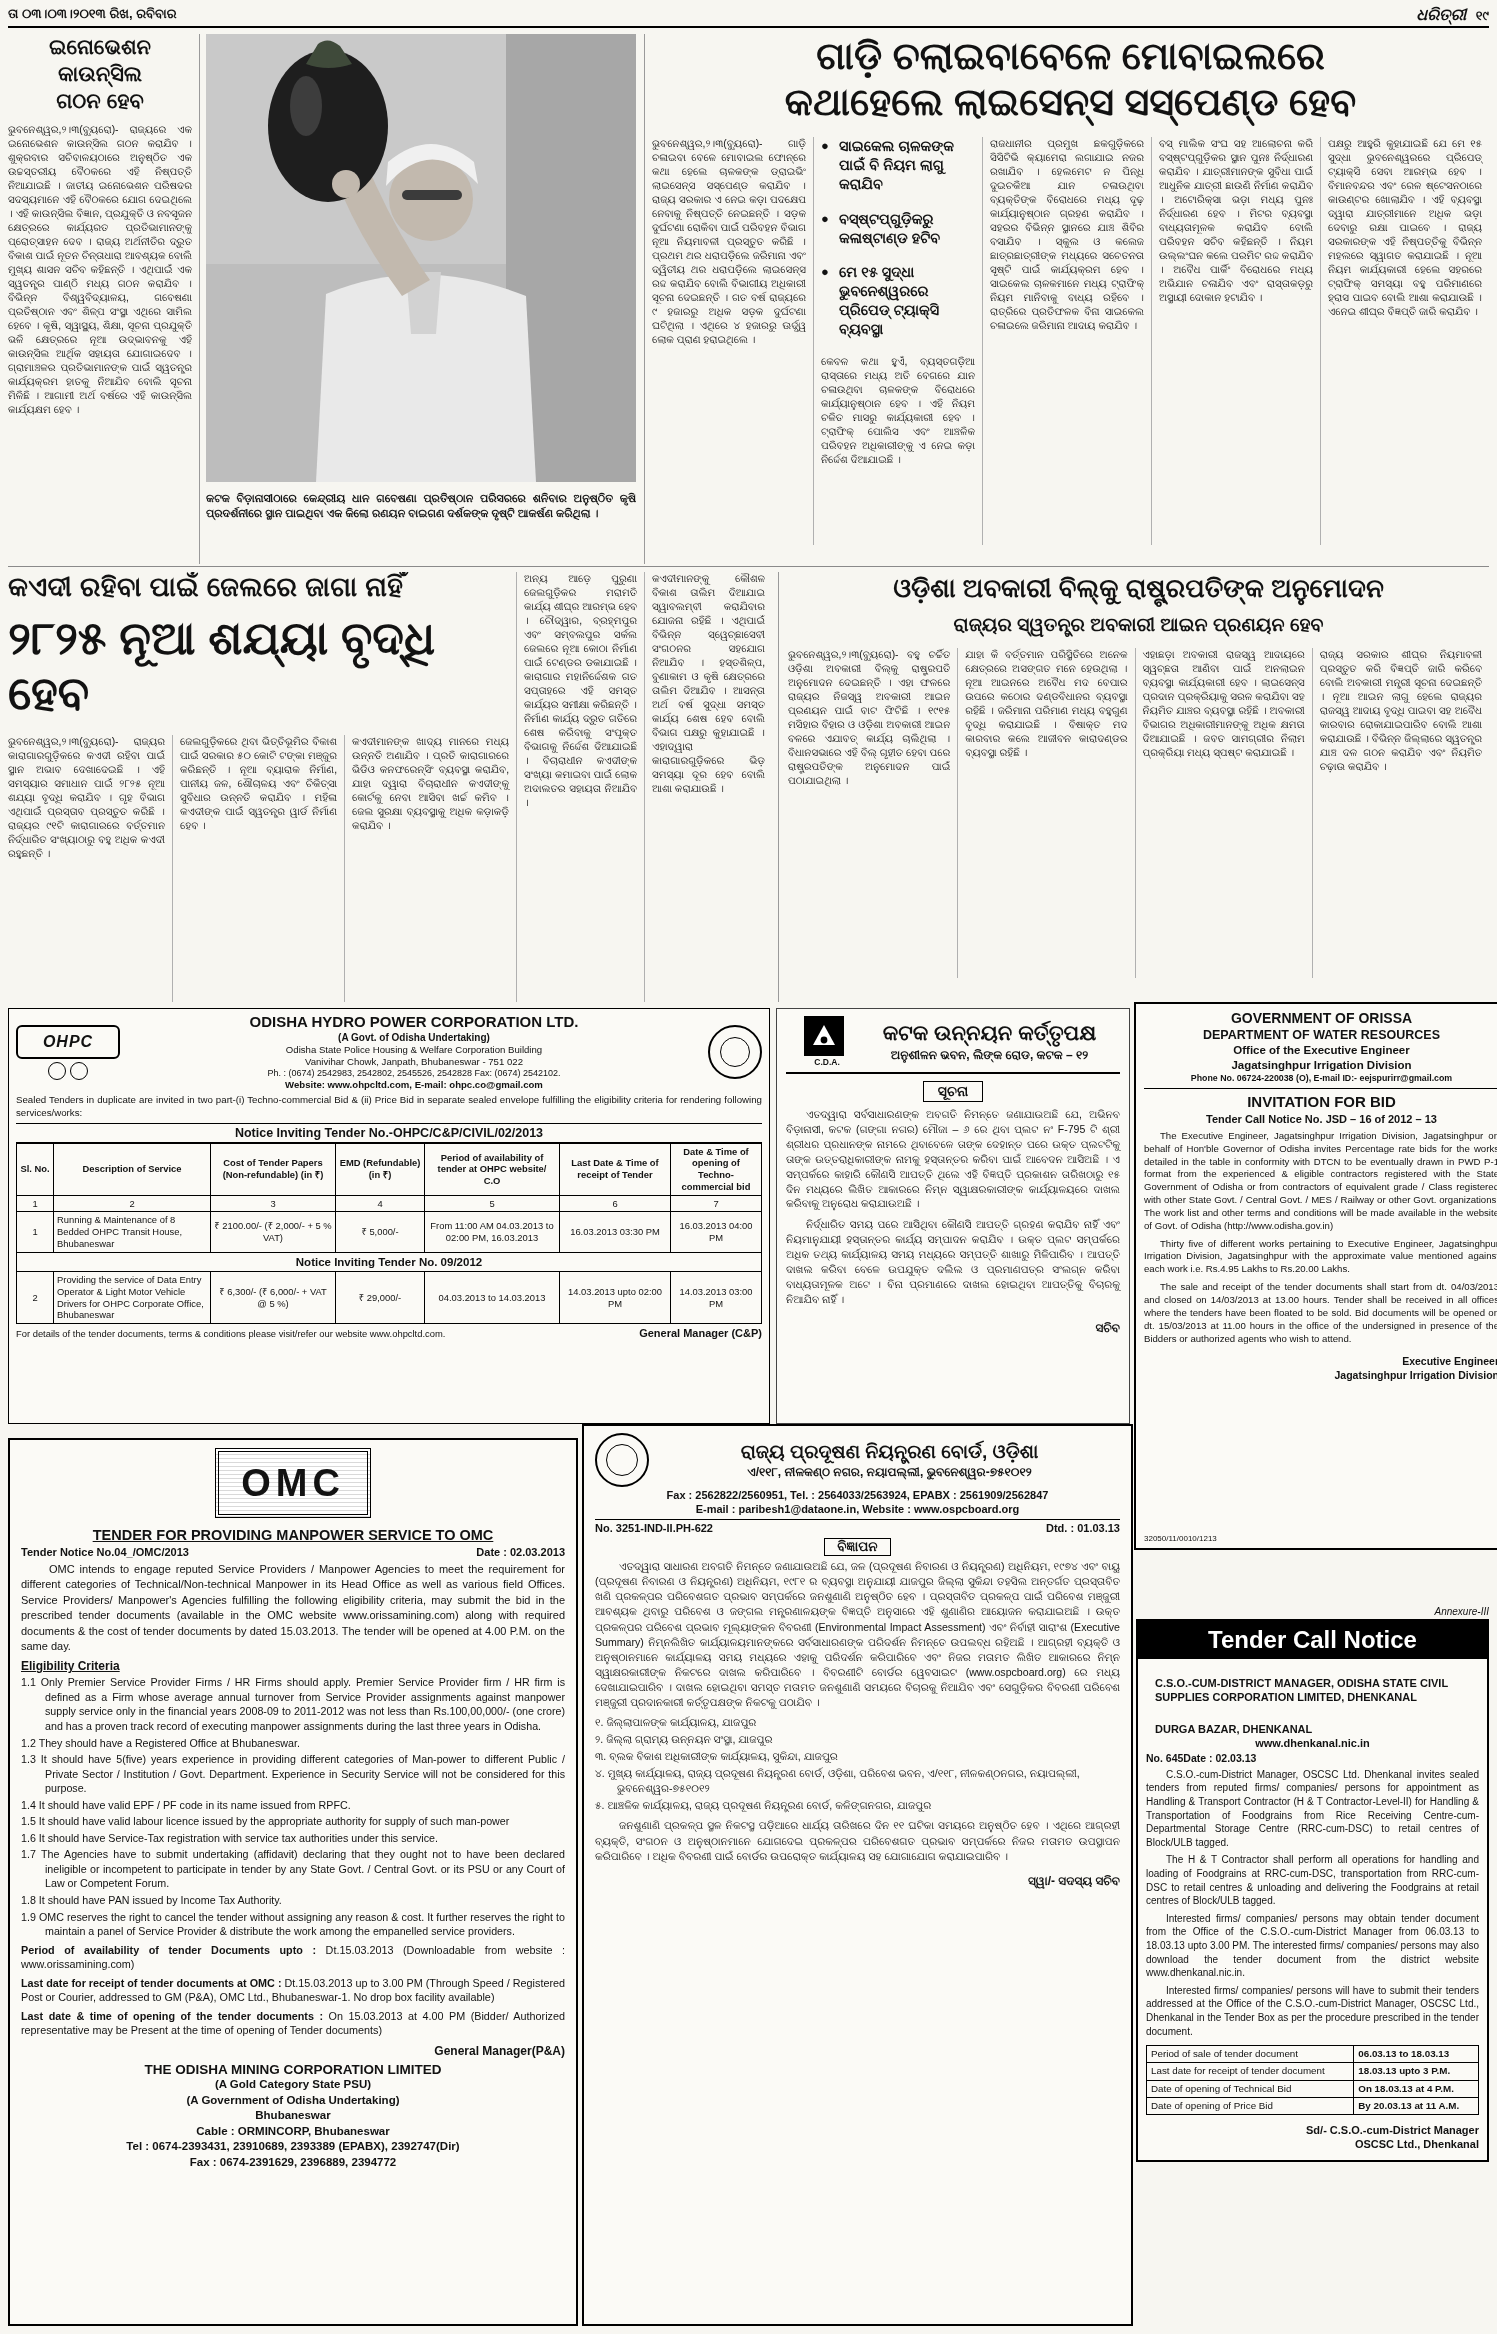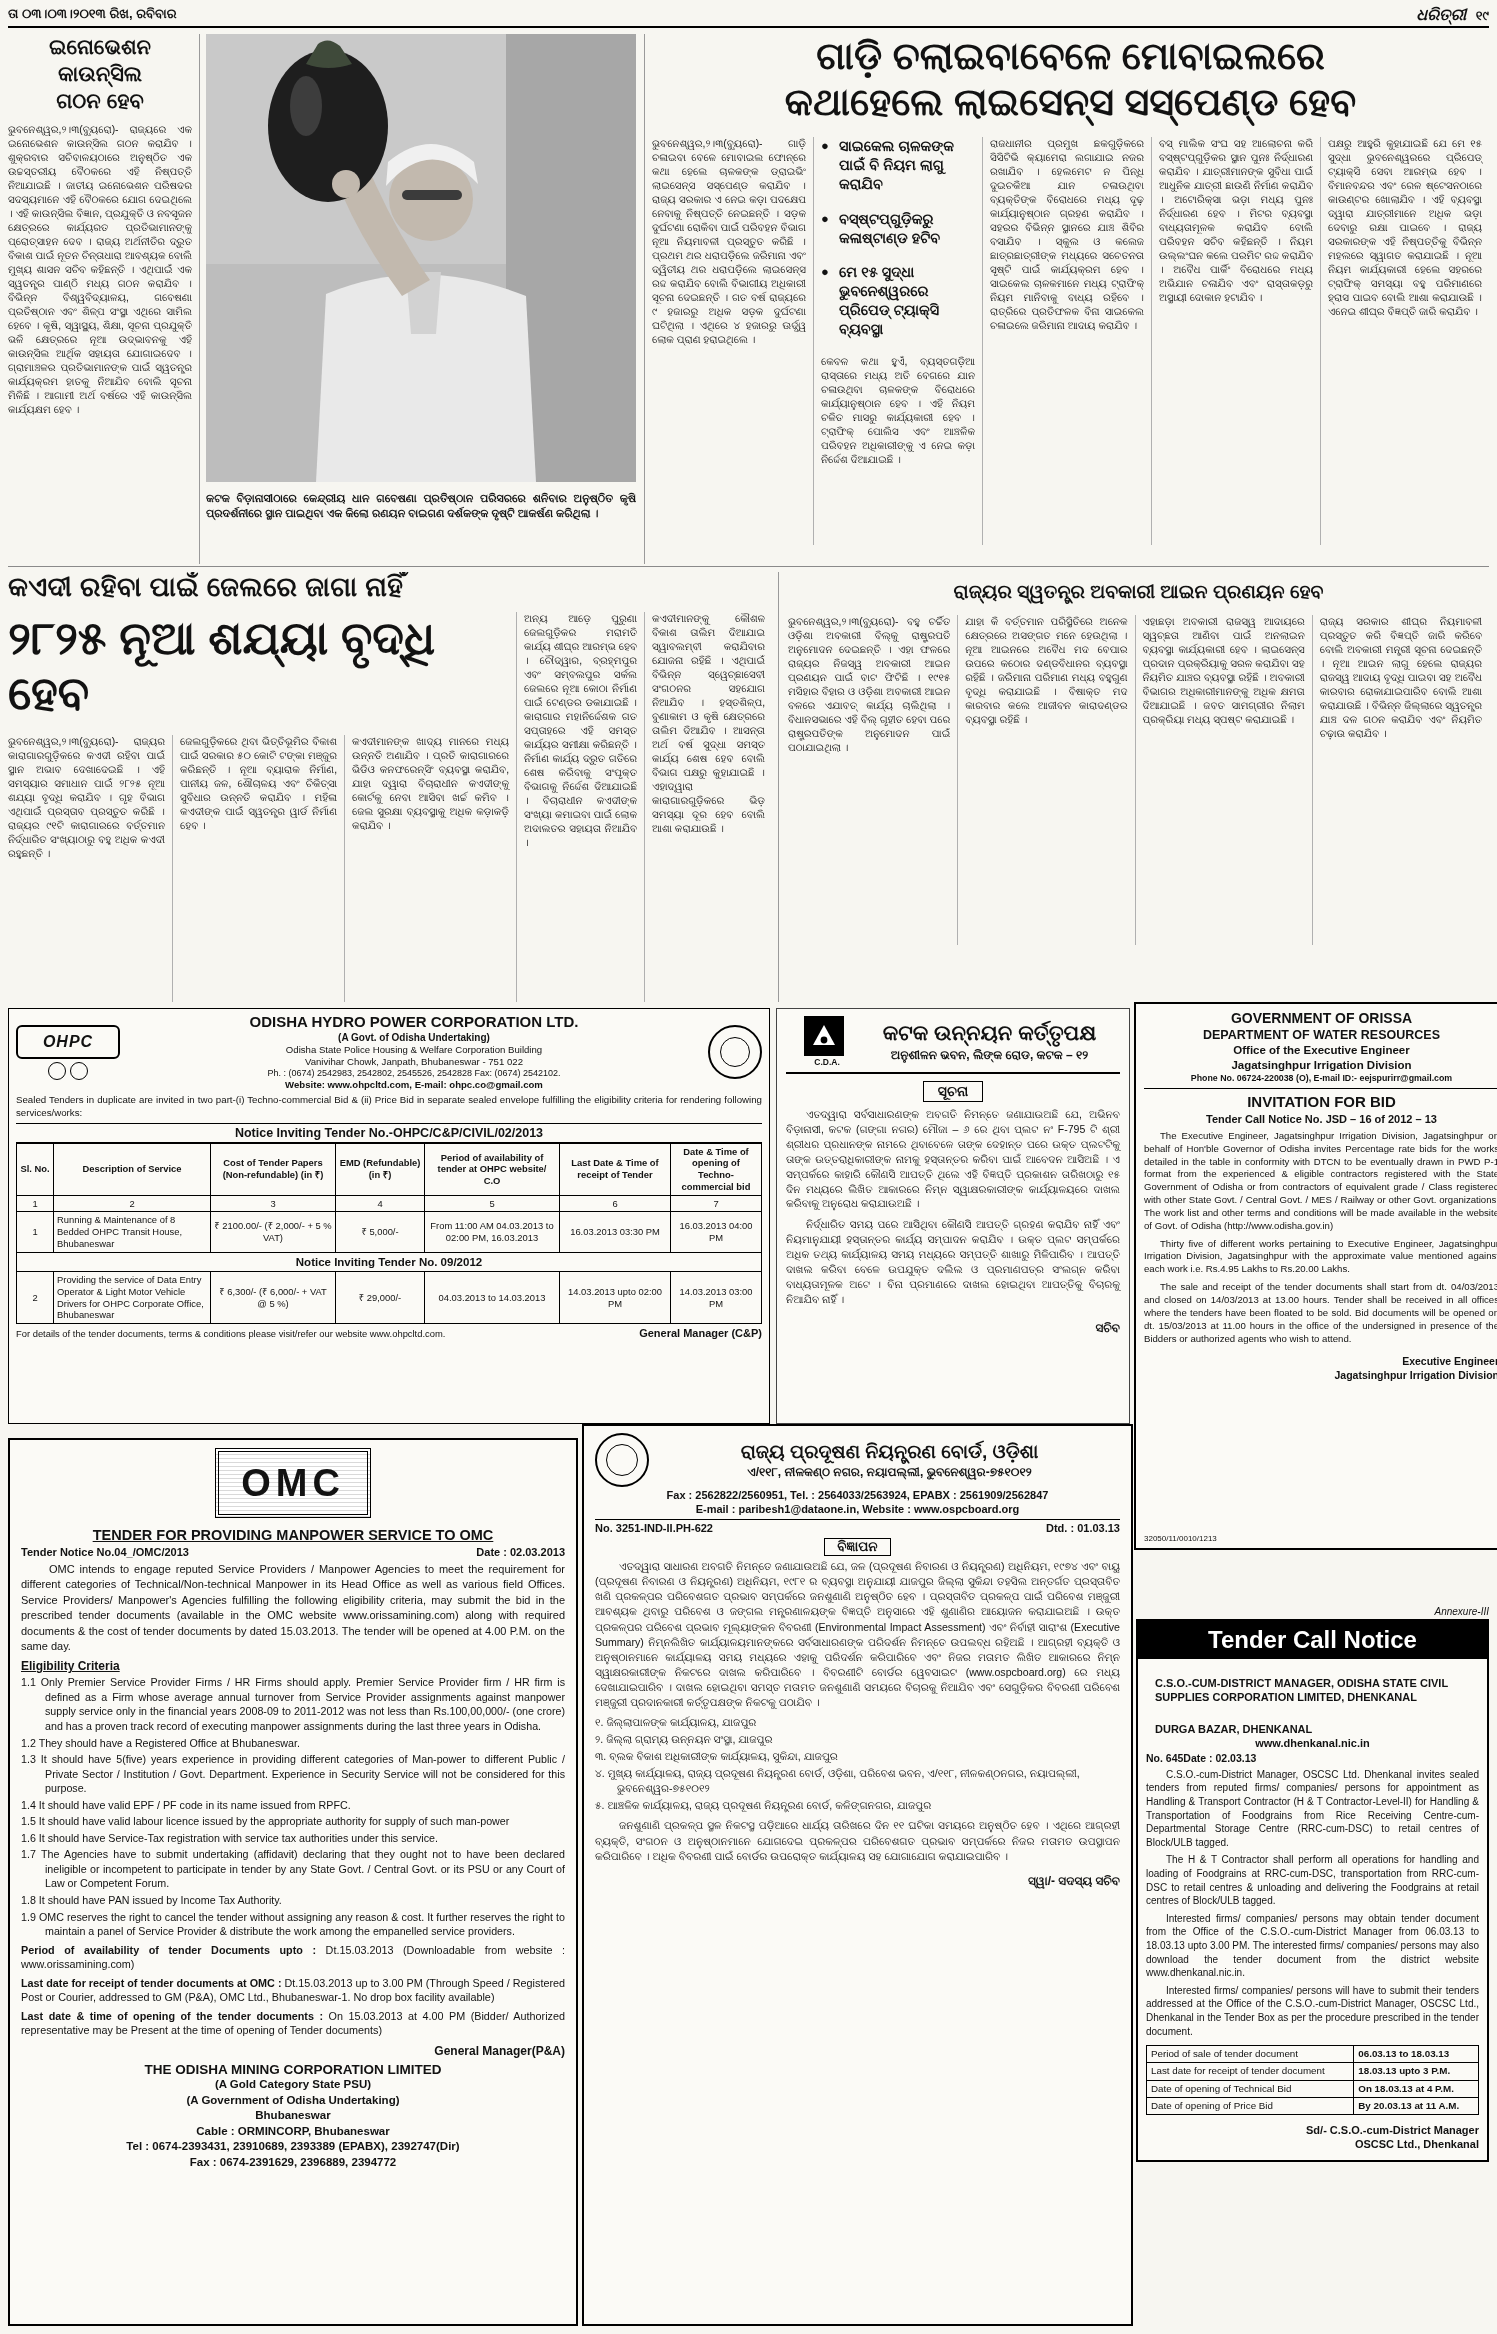--- a/index.html
+++ b/index.html
@@ -41,21 +41,21 @@
 
   
   #jail{left:8px;top:572px;width:764px;height:430px;display:flex;}
   .jail-left{width:508px;display:flex;flex-direction:column;}
   .jail-kicker{font-size:27px;font-weight:800;letter-spacing:.3px;}
   .jail-hl{font-size:46px;font-weight:800;margin-top:8px;}
   .jail-cols3{display:flex;margin-top:14px;flex:1;overflow:hidden;}
   .jcol{flex:1;padding:0 7px;border-left:1px solid #b0b0b0;font-size:10.3px;line-height:1.36;overflow:hidden;}
   .jcol:first-child{border-left:none;padding-left:0;}
   .jail-right{flex:1;display:flex;overflow:hidden;}
-  .jrcol{flex:1;padding:0 7px;border-left:1px solid #b0b0b0;font-size:10.3px;line-height:1.36;overflow:hidden;margin-top:40px;}
+  .jrcol{flex:1;padding:0 7px;border-left:1px solid #b0b0b0;font-size:10.3px;line-height:1.36;overflow:hidden;}
 
   
   #excise{left:778px;top:572px;width:711px;height:430px;border-left:1px solid #9a9a9a;padding-left:9px;}
   .exc-hl{font-size:26px;font-weight:800;text-align:center;line-height:1.25;}
   .exc-sub{font-size:19px;font-weight:bold;text-align:center;margin-top:9px;}
   .exc-cols{display:flex;margin-top:12px;height:330px;}
   .ecol{flex:1;padding:0 7px;border-left:1px solid #b0b0b0;font-size:10.3px;line-height:1.36;overflow:hidden;}
   .ecol:first-child{border-left:none;padding-left:0;}
 
   
@@ -227,20 +227,21 @@
       <div class="jcol j">କଏଦୀମାନଙ୍କ ଖାଦ୍ୟ ମାନରେ ମଧ୍ୟ ଉନ୍ନତି ଅଣାଯିବ । ପ୍ରତି କାରାଗାରରେ ଭିଡିଓ କନଫରେନ୍ସିଂ ବ୍ୟବସ୍ଥା କରାଯିବ, ଯାହା ଦ୍ୱାରା ବିଚାରାଧୀନ କଏଦୀଙ୍କୁ କୋର୍ଟକୁ ନେବା ଆସିବା ଖର୍ଚ୍ଚ କମିବ । ଜେଲ ସୁରକ୍ଷା ବ୍ୟବସ୍ଥାକୁ ଅଧିକ କଡ଼ାକଡ଼ି କରାଯିବ ।</div>
     </div>
   </div>
   <div class="jail-right">
     <div class="jrcol j">ଅନ୍ୟ ଆଡ଼େ ପୁରୁଣା ଜେଲଗୁଡ଼ିକର ମରାମତି କାର୍ଯ୍ୟ ଶୀଘ୍ର ଆରମ୍ଭ ହେବ । ଚୌଦ୍ୱାର, ବ୍ରହ୍ମପୁର ଏବଂ ସମ୍ବଲପୁର ସର୍କଲ ଜେଲରେ ନୂଆ କୋଠା ନିର୍ମାଣ ପାଇଁ ଟେଣ୍ଡର ଡକାଯାଇଛି । କାରାଗାର ମହାନିର୍ଦ୍ଦେଶକ ଗତ ସପ୍ତାହରେ ଏହି ସମସ୍ତ କାର୍ଯ୍ୟର ସମୀକ୍ଷା କରିଛନ୍ତି । ନିର୍ମାଣ କାର୍ଯ୍ୟ ଦ୍ରୁତ ଗତିରେ ଶେଷ କରିବାକୁ ସଂପୃକ୍ତ ବିଭାଗକୁ ନିର୍ଦ୍ଦେଶ ଦିଆଯାଇଛି । ବିଚାରାଧୀନ କଏଦୀଙ୍କ ସଂଖ୍ୟା କମାଇବା ପାଇଁ ଲୋକ ଅଦାଲତର ସହାୟତା ନିଆଯିବ ।</div>
     <div class="jrcol j">କଏଦୀମାନଙ୍କୁ କୌଶଳ ବିକାଶ ତାଲିମ ଦିଆଯାଇ ସ୍ୱାବଲମ୍ବୀ କରାଯିବାର ଯୋଜନା ରହିଛି । ଏଥିପାଇଁ ବିଭିନ୍ନ ସ୍ୱେଚ୍ଛାସେବୀ ସଂଗଠନର ସହଯୋଗ ନିଆଯିବ । ହସ୍ତଶିଳ୍ପ, ବୁଣାକାମ ଓ କୃଷି କ୍ଷେତ୍ରରେ ତାଲିମ ଦିଆଯିବ । ଆସନ୍ତା ଅର୍ଥ ବର୍ଷ ସୁଦ୍ଧା ସମସ୍ତ କାର୍ଯ୍ୟ ଶେଷ ହେବ ବୋଲି ବିଭାଗ ପକ୍ଷରୁ କୁହାଯାଇଛି । ଏହାଦ୍ୱାରା କାରାଗାରଗୁଡ଼ିକରେ ଭିଡ଼ ସମସ୍ୟା ଦୂର ହେବ ବୋଲି ଆଶା କରାଯାଉଛି ।</div>
   </div>
 </div>
 
 <div id="excise" class="abs clip">
+  <div class="exc-hl">ଓଡ଼ିଶା ଅବକାରୀ ବିଲ୍‌କୁ ରାଷ୍ଟ୍ରପତିଙ୍କ ଅନୁମୋଦନ</div>
   <div class="exc-sub">ରାଜ୍ୟର ସ୍ୱତନ୍ତ୍ର ଅବକାରୀ ଆଇନ ପ୍ରଣୟନ ହେବ</div>
   <div class="exc-cols">
     <div class="ecol j">ଭୁବନେଶ୍ୱର,୨।୩(ବ୍ୟୁରୋ)- ବହୁ ଚର୍ଚ୍ଚିତ ଓଡ଼ିଶା ଅବକାରୀ ବିଲ୍‌କୁ ରାଷ୍ଟ୍ରପତି ଅନୁମୋଦନ ଦେଇଛନ୍ତି । ଏହା ଫଳରେ ରାଜ୍ୟର ନିଜସ୍ୱ ଅବକାରୀ ଆଇନ ପ୍ରଣୟନ ପାଇଁ ବାଟ ଫିଟିଛି । ୧୯୧୫ ମସିହାର ବିହାର ଓ ଓଡ଼ିଶା ଅବକାରୀ ଆଇନ ବଳରେ ଏଯାବତ୍ କାର୍ଯ୍ୟ ଚାଲିଥିଲା । ବିଧାନସଭାରେ ଏହି ବିଲ୍ ଗୃହୀତ ହେବା ପରେ ରାଷ୍ଟ୍ରପତିଙ୍କ ଅନୁମୋଦନ ପାଇଁ ପଠାଯାଇଥିଲା ।</div>
     <div class="ecol j">ଯାହା କି ବର୍ତ୍ତମାନ ପରିସ୍ଥିତିରେ ଅନେକ କ୍ଷେତ୍ରରେ ଅସଙ୍ଗତ ମନେ ହେଉଥିଲା । ନୂଆ ଆଇନରେ ଅବୈଧ ମଦ ବେପାର ଉପରେ କଠୋର ଦଣ୍ଡବିଧାନର ବ୍ୟବସ୍ଥା ରହିଛି । ଜରିମାନା ପରିମାଣ ମଧ୍ୟ ବହୁଗୁଣ ବୃଦ୍ଧି କରାଯାଇଛି । ବିଷାକ୍ତ ମଦ କାରବାର କଲେ ଆଜୀବନ କାରାଦଣ୍ଡର ବ୍ୟବସ୍ଥା ରହିଛି ।</div>
     <div class="ecol j">ଏହାଛଡ଼ା ଅବକାରୀ ରାଜସ୍ୱ ଆଦାୟରେ ସ୍ୱଚ୍ଛତା ଆଣିବା ପାଇଁ ଅନଲାଇନ ବ୍ୟବସ୍ଥା କାର୍ଯ୍ୟକାରୀ ହେବ । ଲାଇସେନ୍ସ ପ୍ରଦାନ ପ୍ରକ୍ରିୟାକୁ ସରଳ କରାଯିବା ସହ ନିୟମିତ ଯାଞ୍ଚର ବ୍ୟବସ୍ଥା ରହିଛି । ଅବକାରୀ ବିଭାଗର ଅଧିକାରୀମାନଙ୍କୁ ଅଧିକ କ୍ଷମତା ଦିଆଯାଇଛି । ଜବତ ସାମଗ୍ରୀର ନିଲାମ ପ୍ରକ୍ରିୟା ମଧ୍ୟ ସ୍ପଷ୍ଟ କରାଯାଇଛି ।</div>
     <div class="ecol j">ରାଜ୍ୟ ସରକାର ଶୀଘ୍ର ନିୟମାବଳୀ ପ୍ରସ୍ତୁତ କରି ବିଜ୍ଞପ୍ତି ଜାରି କରିବେ ବୋଲି ଅବକାରୀ ମନ୍ତ୍ରୀ ସୂଚନା ଦେଇଛନ୍ତି । ନୂଆ ଆଇନ ଲାଗୁ ହେଲେ ରାଜ୍ୟର ରାଜସ୍ୱ ଆଦାୟ ବୃଦ୍ଧି ପାଇବା ସହ ଅବୈଧ କାରବାର ରୋକାଯାଇପାରିବ ବୋଲି ଆଶା କରାଯାଉଛି । ବିଭିନ୍ନ ଜିଲ୍ଲାରେ ସ୍ୱତନ୍ତ୍ର ଯାଞ୍ଚ ଦଳ ଗଠନ କରାଯିବ ଏବଂ ନିୟମିତ ଚଢ଼ାଉ କରାଯିବ ।</div>
   </div>
 </div>
 
 <div id="ohpc" class="abs clip">

